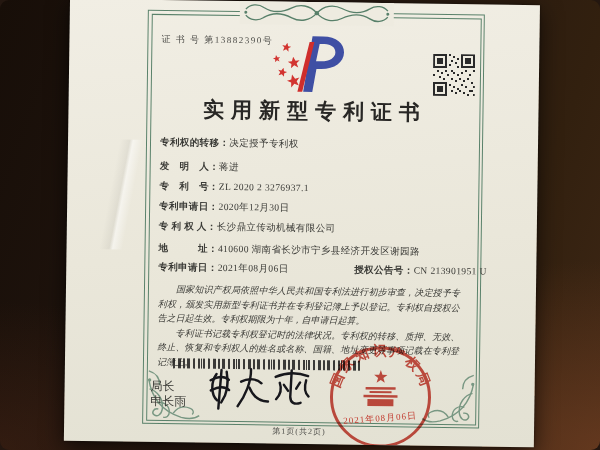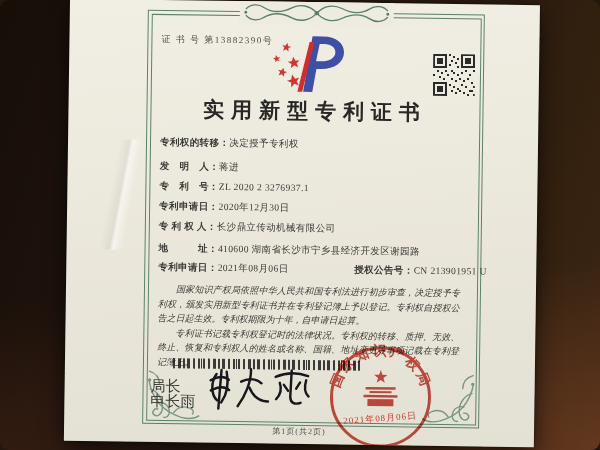--- a/index.html
+++ b/index.html
@@ -53,21 +53,21 @@
   .grant2{position:absolute;left:196px;top:0;}
   .paras{position:absolute;left:14px;top:272px;width:302px;font-size:9px;line-height:14.5px;
          color:#3b3b37;text-align:justify;font-style:italic;}
   .paras p{margin:0;text-indent:2em;}
   .barcode{
     position:absolute;left:30px;top:348px;width:188px;height:10px;opacity:.85;
     background-image:
       repeating-linear-gradient(90deg,#1d1d1d 0 2px, rgba(0,0,0,0) 2px 5px),
       repeating-linear-gradient(90deg,#1d1d1d 0 1px, rgba(0,0,0,0) 1px 7px);
   }
-  .signer{position:absolute;left:8px;top:369px;font-size:15px;line-height:15px;color:#3a3a36;}
+  .signer{position:absolute;left:8px;top:369px;font-size:12px;line-height:15px;color:#3a3a36;}
   .signature{position:absolute;left:56px;top:351px;width:122px;height:54px;}
   .sr{position:absolute;width:1px;height:1px;overflow:hidden;clip:rect(0 0 0 0);}
   .seal{position:absolute;left:182px;top:330px;width:112px;height:112px;mix-blend-mode:multiply;}
   .seal-date{
     position:absolute;left:178px;top:399px;width:120px;text-align:center;
     font-size:9px;color:#c23a2e;transform:rotate(-5deg);letter-spacing:1px;white-space:nowrap;
   }
   .footer{position:absolute;left:0;right:0;top:424px;text-align:center;font-size:8px;color:#4a4a46;letter-spacing:1px;}
 </style>
 </head>

